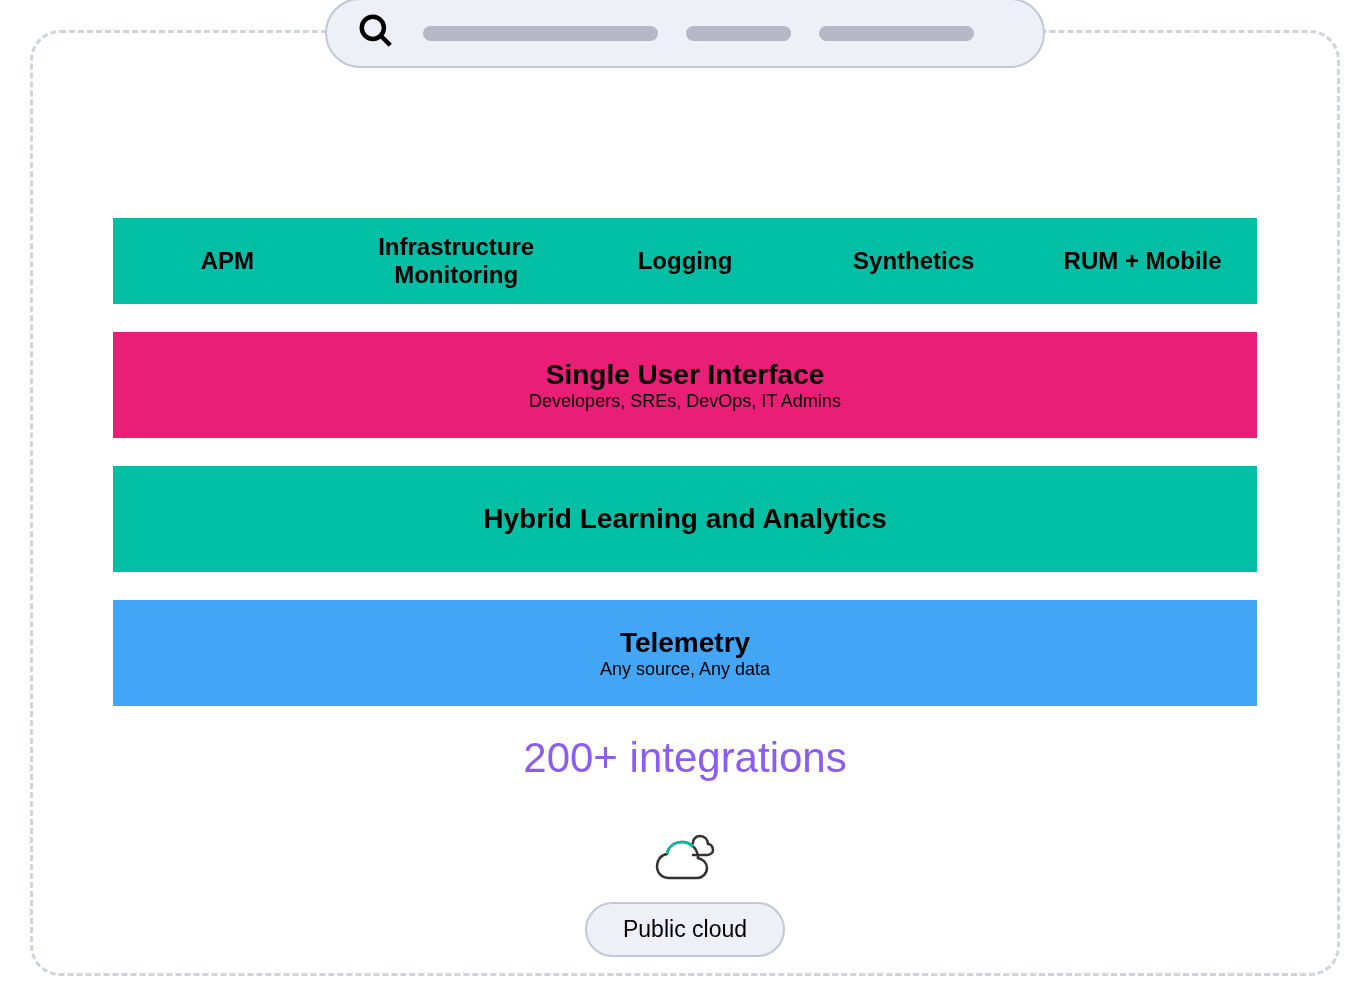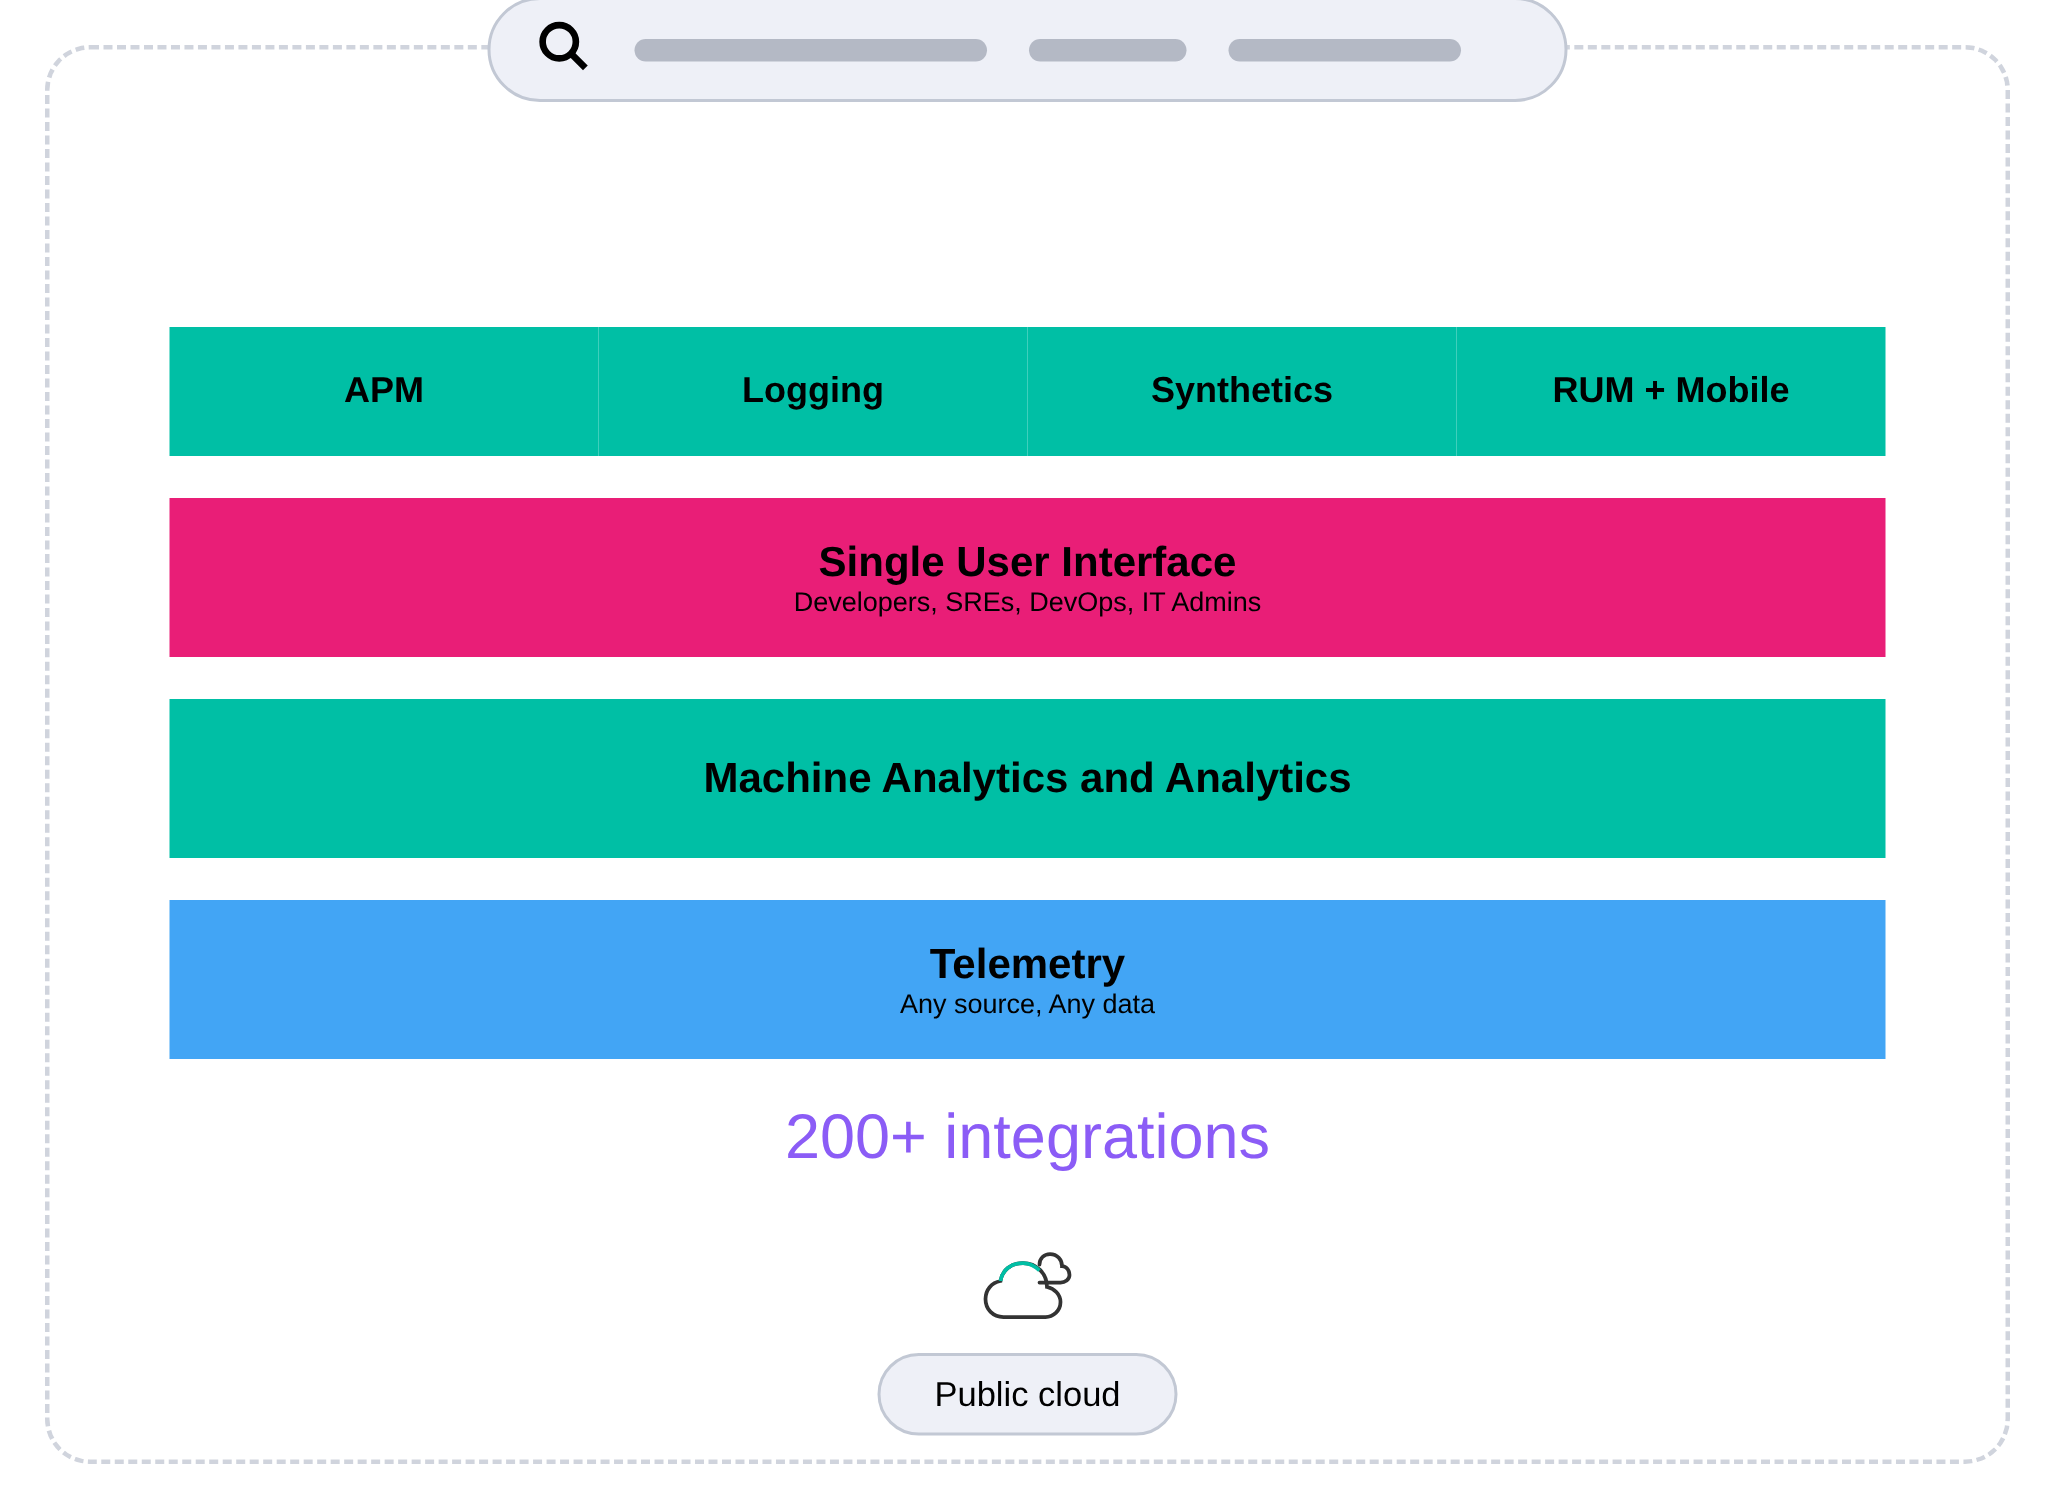--- a/index.html
+++ b/index.html
@@ -144,32 +144,33 @@
       </svg>
     </span>
     <div class="skeleton-line skeleton-1"></div>
     <div class="skeleton-line skeleton-2"></div>
     <div class="skeleton-line skeleton-3"></div>
   </div>
 
   <div class="content">
     <div class="top-row">
       <div class="top-box">APM</div>
+      <div class="top-box">Infrastructure Monitoring</div>
       <div class="top-box">Logging</div>
       <div class="top-box">Synthetics</div>
       <div class="top-box">RUM + Mobile</div>
     </div>
 
     <div class="bar bar-pink">
       <div class="bar-title">Single User Interface</div>
       <div class="bar-subtitle">Developers, SREs, DevOps, IT Admins</div>
     </div>
 
     <div class="bar bar-teal">
-      <div class="bar-title">Machine Analytics and Analytics</div>
+      <div class="bar-title">Hybrid Learning and Analytics</div>
     </div>
 
     <div class="bar bar-blue">
       <div class="bar-title">Telemetry</div>
       <div class="bar-subtitle">Any source, Any data</div>
     </div>
 
     <div class="integrations-text">200+ integrations</div>
 
     <div class="bottom-row">

